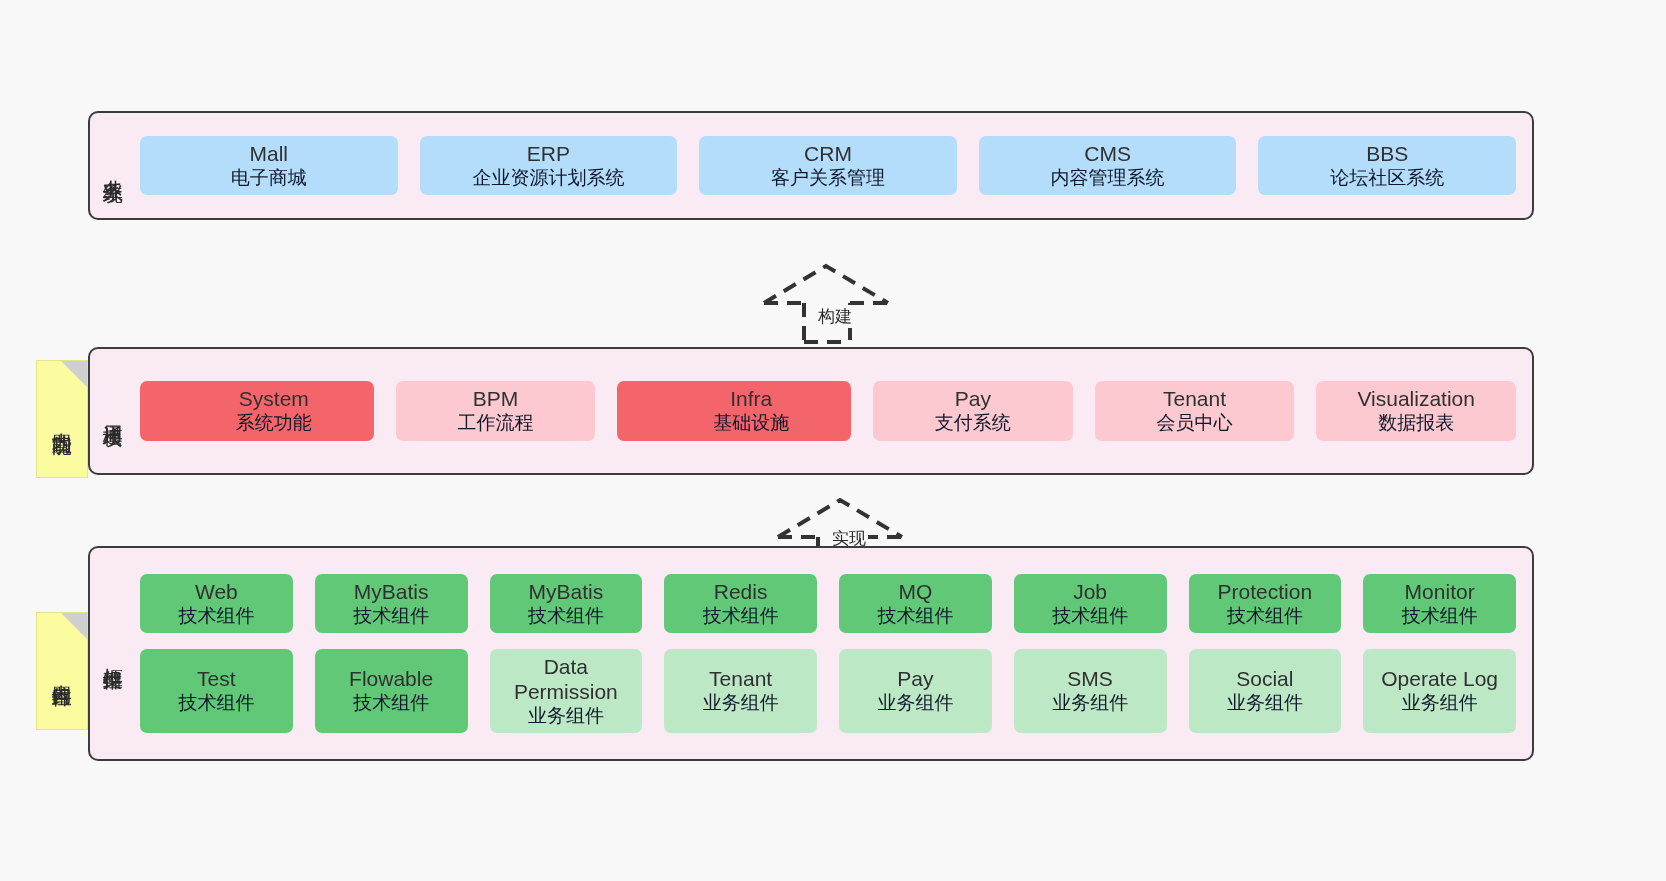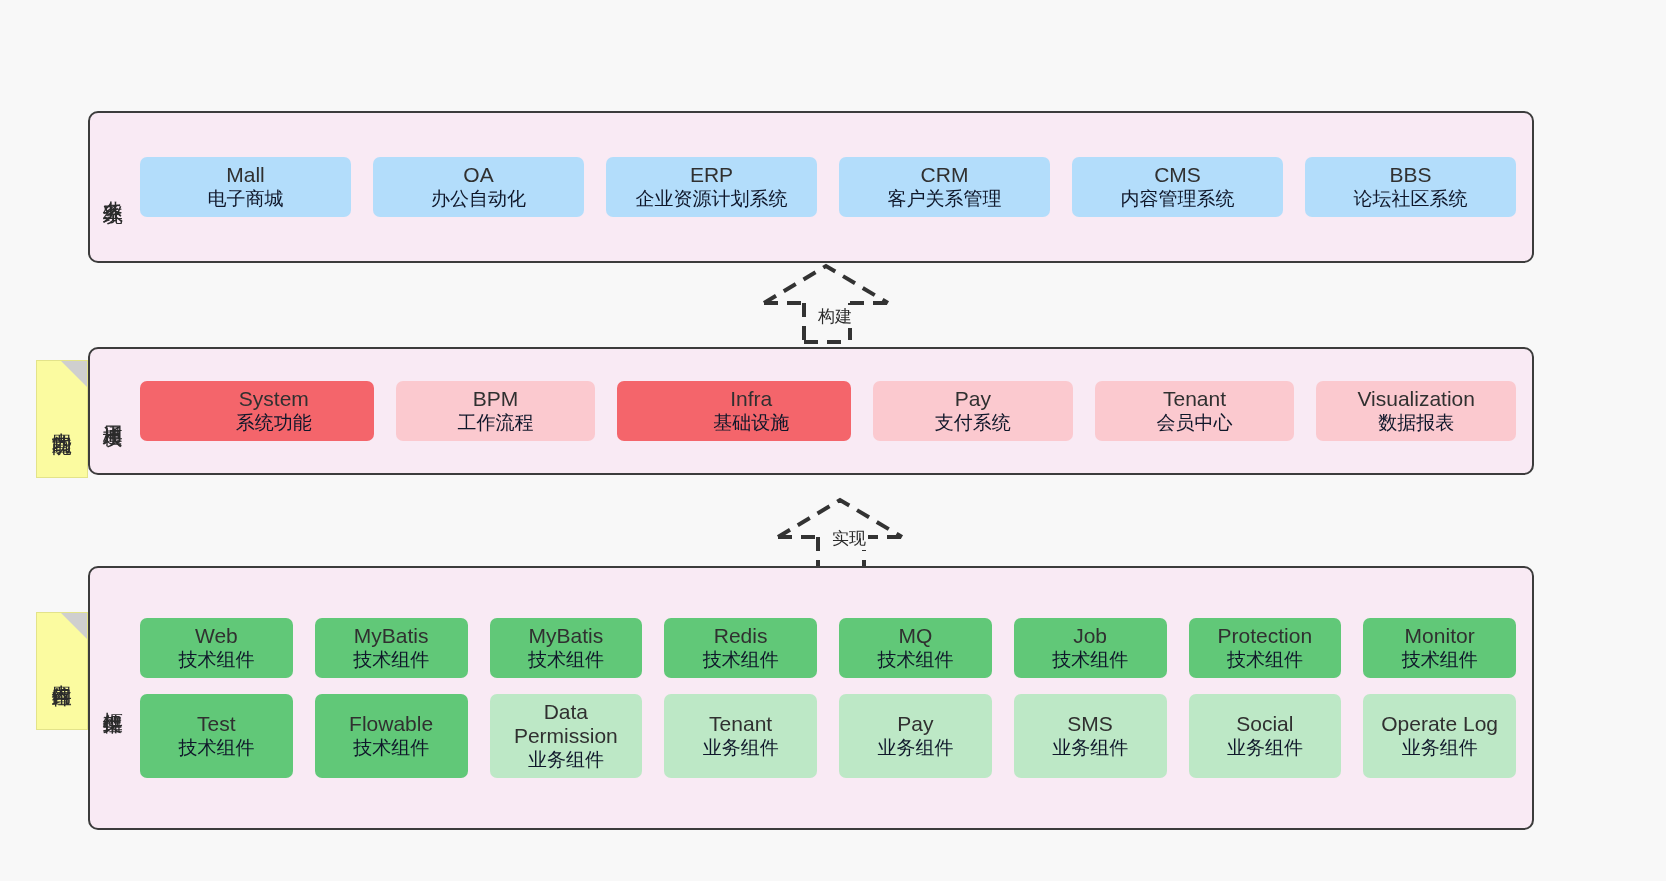--- a/index.html
+++ b/index.html
@@ -109,31 +109,27 @@
     background: #f8f8f8;
     padding: 0 2px;
     white-space: nowrap;
   }
 </style>
 </head>
 <body>
 
 <div class="canvas">
 
-  <div class="layer" style="left:88px; top:111px; width:1446px; height:152px;">
+  <div class="layer" style="left:88px; top:111px; width:1446px; height:109px;">
     <div class="layer-title">业务系统</div>
     <div class="layer-body">
       <div class="row">
         <div class="cell c-blue">
           <span class="t1">Mall</span>
           <span class="t2">电子商城</span>
-        </div>
-        <div class="cell c-blue">
-          <span class="t1">OA</span>
-          <span class="t2">办公自动化</span>
         </div>
         <div class="cell c-blue">
           <span class="t1">ERP</span>
           <span class="t2">企业资源计划系统</span>
         </div>
         <div class="cell c-blue">
           <span class="t1">CRM</span>
           <span class="t2">客户关系管理</span>
         </div>
         <div class="cell c-blue">
@@ -209,21 +205,21 @@
       <polyline points="96,45 134,45" fill="none" stroke="#333333" stroke-width="4" stroke-dasharray="14,9"></polyline>
     </svg>
     <span class="arrow-label" style="left:62px; top:35px;">实现</span>
   </div>
 
   <div class="note" style="left:36px; top:612px; width:52px; height:118px;">
     <span class="fold"></span>
     <span>内置组件</span>
   </div>
 
-  <div class="layer" style="left:88px; top:566px; width:1446px; height:264px;">
+  <div class="layer" style="left:88px; top:546px; width:1446px; height:215px;">
     <div class="layer-title">框架组件</div>
     <div class="layer-body">
 
       <div class="row">
         <div class="cell c-green">
           <span class="t1">Web</span>
           <span class="t2">技术组件</span>
         </div>
         <div class="cell c-green">
           <span class="t1">MyBatis</span>

